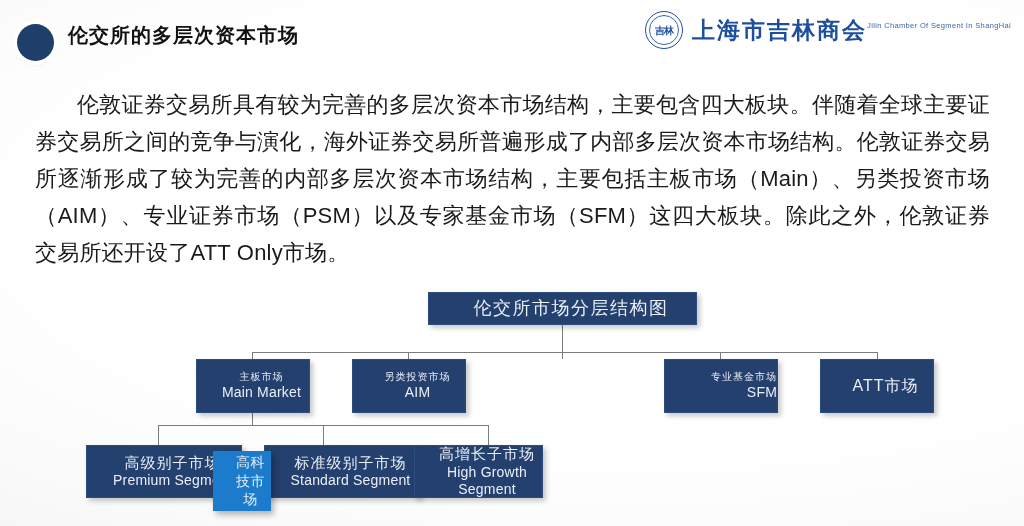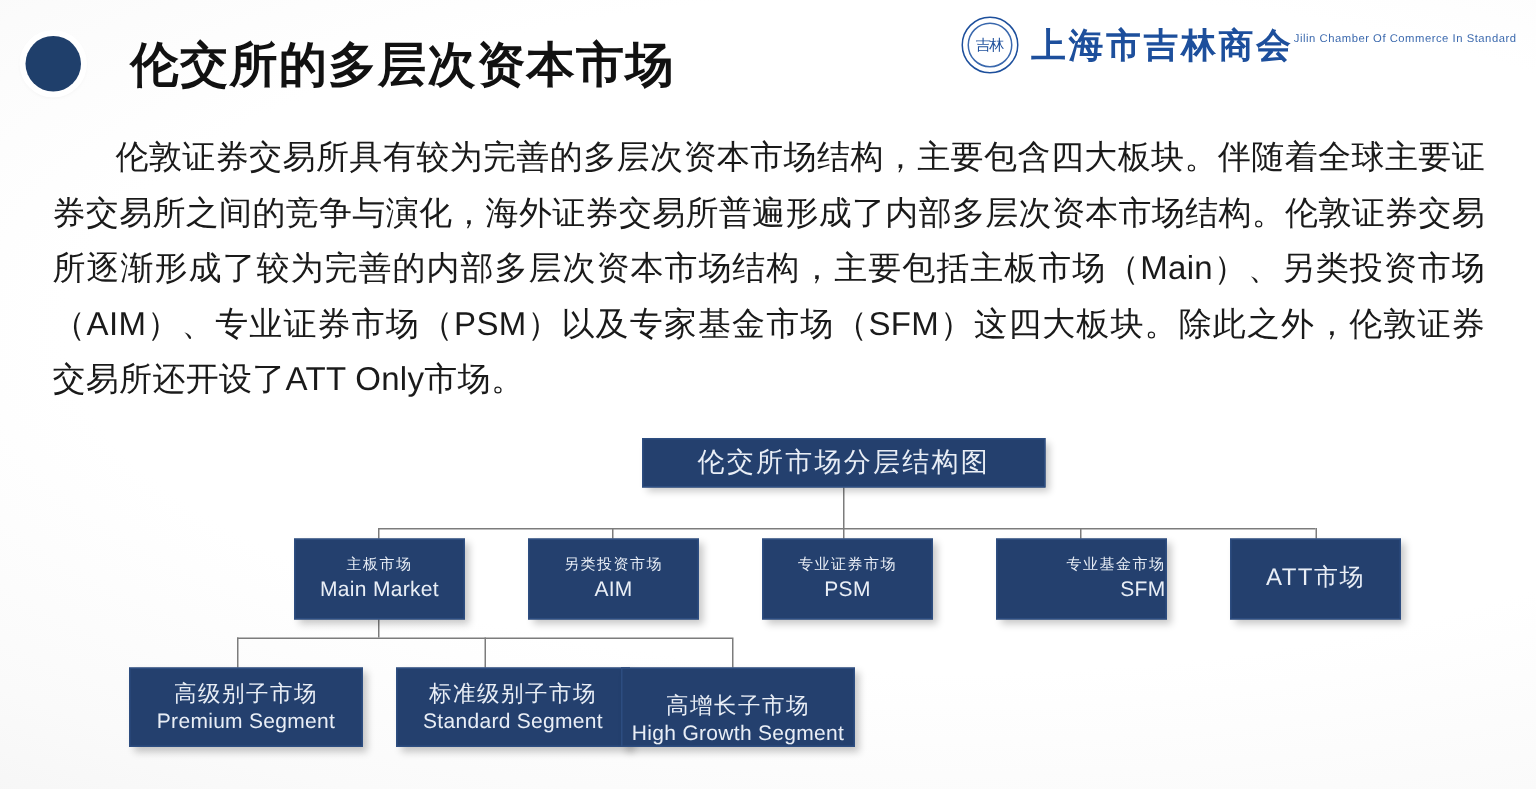--- a/index.html
+++ b/index.html
@@ -30,26 +30,25 @@
     width: 37px;
     height: 37px;
     border-radius: 50%;
     background: #1f3f6b;
     box-shadow: 0 0 0 4px #ffffff, 0 1px 5px rgba(0,0,0,0.30);
   }
   #page-title {
     position: absolute;
     left: 68px;
     top: 22px;
-    font-size: 32px;
+    font-size: 20px;
     font-weight: bold;
     color: #111111;
     letter-spacing: 1px;
     white-space: nowrap;
-    margin-left: 19px;
   }
 
   
   #logo {
     position: absolute;
     right: 13px;
     top: 11px;
     display: flex;
     align-items: center;
     gap: 9px;
@@ -70,21 +69,21 @@
     position: absolute;
     left: 3px; top: 3px; right: 3px; bottom: 3px;
     border-radius: 50%;
     border: 1px solid #3a68ad;
   }
   #logo-mark .seal-text {
     position: relative;
     font-size: 10px;
     line-height: 9px;
     color: #1d4f9c;
-    font-weight: normal;
+    font-weight: bold;
     text-align: right;
     letter-spacing: -1px;
     z-index: 2;
   }
   #logo-text-wrap {
     display: flex;
     flex-direction: row;
     justify-content: center;
     line-height: 1;
   }
@@ -138,20 +137,21 @@
     background: #24406e;
     border: 1px solid #2d4d80;
     color: #e9eef6;
     display: flex;
     flex-direction: column;
     align-items: center;
     justify-content: center;
     text-align: center;
     box-shadow: 3px 3px 5px rgba(0,0,0,0.22);
     line-height: 1.22;
+    padding-left: 17px;
   }
   .node .cn { font-size: 10px; letter-spacing: 1px; }
   .node .en { font-size: 14px; letter-spacing: 0.2px; }
 
   #node-root {
     left: 428px; top: 16px;
     width: 269px; height: 33px;
   }
   #node-root .cn { font-size: 18px; letter-spacing: 1.5px; }
 
@@ -159,21 +159,21 @@
   #node-main  { left: 196px; width: 114px; }
   #node-aim   { left: 352px; width: 114px; align-items: center; }
   #node-psm   { left: 508px; width: 114px; }
   #node-sfm   { left: 664px; width: 114px; align-items: flex-end; }
   #node-att   { left: 820px; width: 114px; }
   #node-att .cn { font-size: 16px; }
 
   .lvl3 { top: 169px; height: 53px; }
   #node-premium  { left: 86px;  width: 156px; }
   #node-standard { left: 264px; width: 156px; }
-  #node-growth   { left: 414px; width: 156px; justify-content: flex-end; }
+  #node-growth   { left: 414px; width: 129px; }
   .lvl3 .cn { font-size: 15px; letter-spacing: 1px; }
   .lvl3 .en { font-size: 14px; }
 
   #node-tech {
     left: 213px; top: 175px;
     width: 58px; height: 60px;
     background: #1c7bcb;
     border: 1px solid #1c7bcb;
     z-index: 5;
     box-shadow: 3px 4px 6px rgba(0,0,0,0.28);
@@ -188,21 +188,21 @@
   <div id="header-bullet"></div>
   <div id="page-title">伦交所的多层次资本市场</div>
 
   <div id="logo">
     <div id="logo-mark">
       <div class="ring-inner"></div>
       <div class="seal-text">吉林</div>
     </div>
     <div id="logo-text-wrap">
       <div id="logo-cn">上海市吉林商会</div>
-      <div id="logo-en">Jilin Chamber Of Commerce In Standard</div>
+      <div id="logo-en">Jilin Chamber Of Segment In ShangHai</div>
     </div>
   </div>
 
   <div id="body-text">伦敦证券交易所具有较为完善的多层次资本市场结构，主要包含四大板块。伴随着全球主要证券交易所之间的竞争与演化，海外证券交易所普遍形成了内部多层次资本市场结构。伦敦证券交易所逐渐形成了较为完善的内部多层次资本市场结构，主要包括主板市场（Main）、另类投资市场（AIM）、专业证券市场（PSM）以及专家基金市场（SFM）这四大板块。除此之外，伦敦证券交易所还开设了ATT Only市场。</div>
 
   <div id="diagram">
 
     <div class="conn v" style="left:562px; top:49px;  height:27px;"></div>
     <div class="conn h" style="left:252px; top:76px;  width:625px;"></div>
     <div class="conn v" style="left:252px; top:76px;  height:7px;"></div>
@@ -222,24 +222,20 @@
     </div>
 
     <div class="node lvl2" id="node-main">
       <span class="cn">主板市场</span>
       <span class="en">Main Market</span>
     </div>
     <div class="node lvl2" id="node-aim">
       <span class="cn">另类投资市场</span>
       <span class="en">AIM</span>
     </div>
-    <div class="node lvl2" id="node-psm">
-      <span class="cn">专业证券市场</span>
-      <span class="en">PSM</span>
-    </div>
     <div class="node lvl2" id="node-sfm">
       <span class="cn">专业基金市场</span>
       <span class="en">SFM</span>
     </div>
     <div class="node lvl2" id="node-att">
       <span class="cn">ATT市场</span>
     </div>
 
     <div class="node lvl3" id="node-premium">
       <span class="cn">高级别子市场</span>
@@ -247,15 +243,18 @@
     </div>
     <div class="node lvl3" id="node-standard">
       <span class="cn">标准级别子市场</span>
       <span class="en">Standard Segment</span>
     </div>
     <div class="node lvl3" id="node-growth">
       <span class="cn">高增长子市场</span>
       <span class="en">High Growth Segment</span>
     </div>
 
+    <div class="node" id="node-tech">
+      <span class="cn">高科技市场</span>
+    </div>
 
   </div>
 </div>
 
 </body></html>

